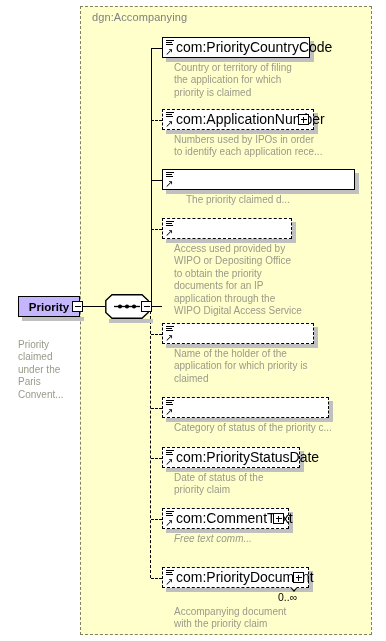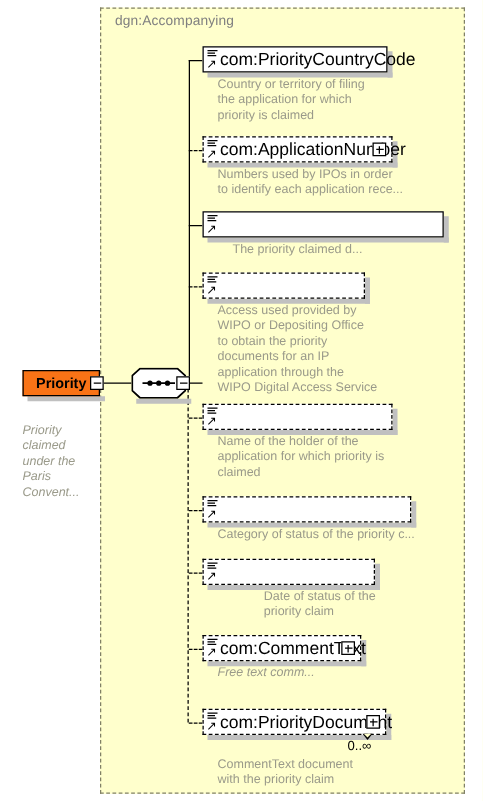--- a/index.html
+++ b/index.html
@@ -25,21 +25,21 @@
     color:#808080;
     letter-spacing:0.1px;
     white-space:nowrap;
   }
 
   
   #root-node{
     position:absolute;
     left:18px; top:296px;
     width:62px; height:21px;
-    background:#f97316;
+    background:#c4b5fd;
     border:1.5px solid #000000;
     box-sizing:border-box;
     z-index:5;
   }
   #root-node-shadow{
     position:absolute;
     left:22px; top:317px;
     width:62px; height:4px;
     background:#c0c0c0;
     z-index:3;
@@ -206,21 +206,21 @@
 <div id="trunk-solid"></div>
 <div id="trunk-dashed"></div>
 <div id="wire-root-seq"></div>
 <div id="wire-seq-trunk"></div>
 
 <div id="root-node-shadow"></div>
 <div id="root-node">
   <div id="root-label">Priority</div>
 </div>
 <div id="root-collapse" class="plusminus"></div>
-<div id="root-annotation" class="annot" style="position:absolute;left:18px;top:339px;width:60px;font-style:italic;">Priority claimed under the Paris Convent...</div>
+<div id="root-annotation" class="annot" style="position:absolute;left:18px;top:339px;width:60px;">Priority claimed under the Paris Convent...</div>
 
 <div id="sequence-shadow"></div>
 <div id="sequence">
   <svg width="44" height="25" viewBox="0 0 44 25" xmlns="http://www.w3.org/2000/svg">
     <polygon points="7,0.8 37,0.8 43.2,6.5 43.2,18.5 37,24.2 7,24.2 0.8,18.5 0.8,6.5" fill="#ffffff" stroke="#000000" stroke-width="1.4"></polygon>
     <line x1="9" y1="12.5" x2="35" y2="12.5" stroke="#000000" stroke-width="1.3"></line>
     <circle cx="15" cy="12.5" r="2.1" fill="#000000"></circle>
     <circle cx="22" cy="12.5" r="2.1" fill="#000000"></circle>
     <circle cx="29" cy="12.5" r="2.1" fill="#000000"></circle>
   </svg>
@@ -334,23 +334,24 @@
 <div class="elem" style="left:162px;top:447px;">
   <div class="elem-shadow" style="width:138px;"></div>
   <div class="elem-shadow-r" style="left:138px;"></div>
   <div class="elem-box optional" style="width:138px;">
     <span class="glyph-lines">
         <i></i>
         <i></i>
         <i></i>
       </span>
     <span class="glyph-arrow">↗</span>
-  </div>
-</div>
-<div class="annot" style="left:174px;top:472px;width:160px;margin-left:37px;">Date of status of the
+    <span class="elem-name">com:PriorityStatusDate</span>
+  </div>
+</div>
+<div class="annot" style="left:174px;top:472px;width:160px;">Date of status of the
 priority claim</div>
 
 <div class="branch dash" style="left:151px;top:519px;width:11px;"></div>
 <div class="elem" style="left:162px;top:508px;">
   <div class="elem-shadow" style="width:127px;"></div>
   <div class="elem-shadow-r" style="left:127px;"></div>
   <div class="elem-box optional" style="width:127px;">
     <span class="glyph-lines">
         <i></i>
         <i></i>
@@ -373,14 +374,14 @@
         <i></i>
         <i></i>
       </span>
     <span class="glyph-arrow">↗</span>
     <span class="elem-name">com:PriorityDocument</span>
   </div>
   <div class="elem-plus" style="left:131px;"></div>
   <div class="occurs-chevron" style="left:128px;top:20px;"></div>
 </div>
 <div class="occurs" style="left:278px;top:591px;">0..∞</div>
-<div class="annot" style="left:174px;top:606px;width:160px;">CommentText document
+<div class="annot" style="left:174px;top:606px;width:160px;">Accompanying document
 with the priority claim</div>
 
 </body></html>

